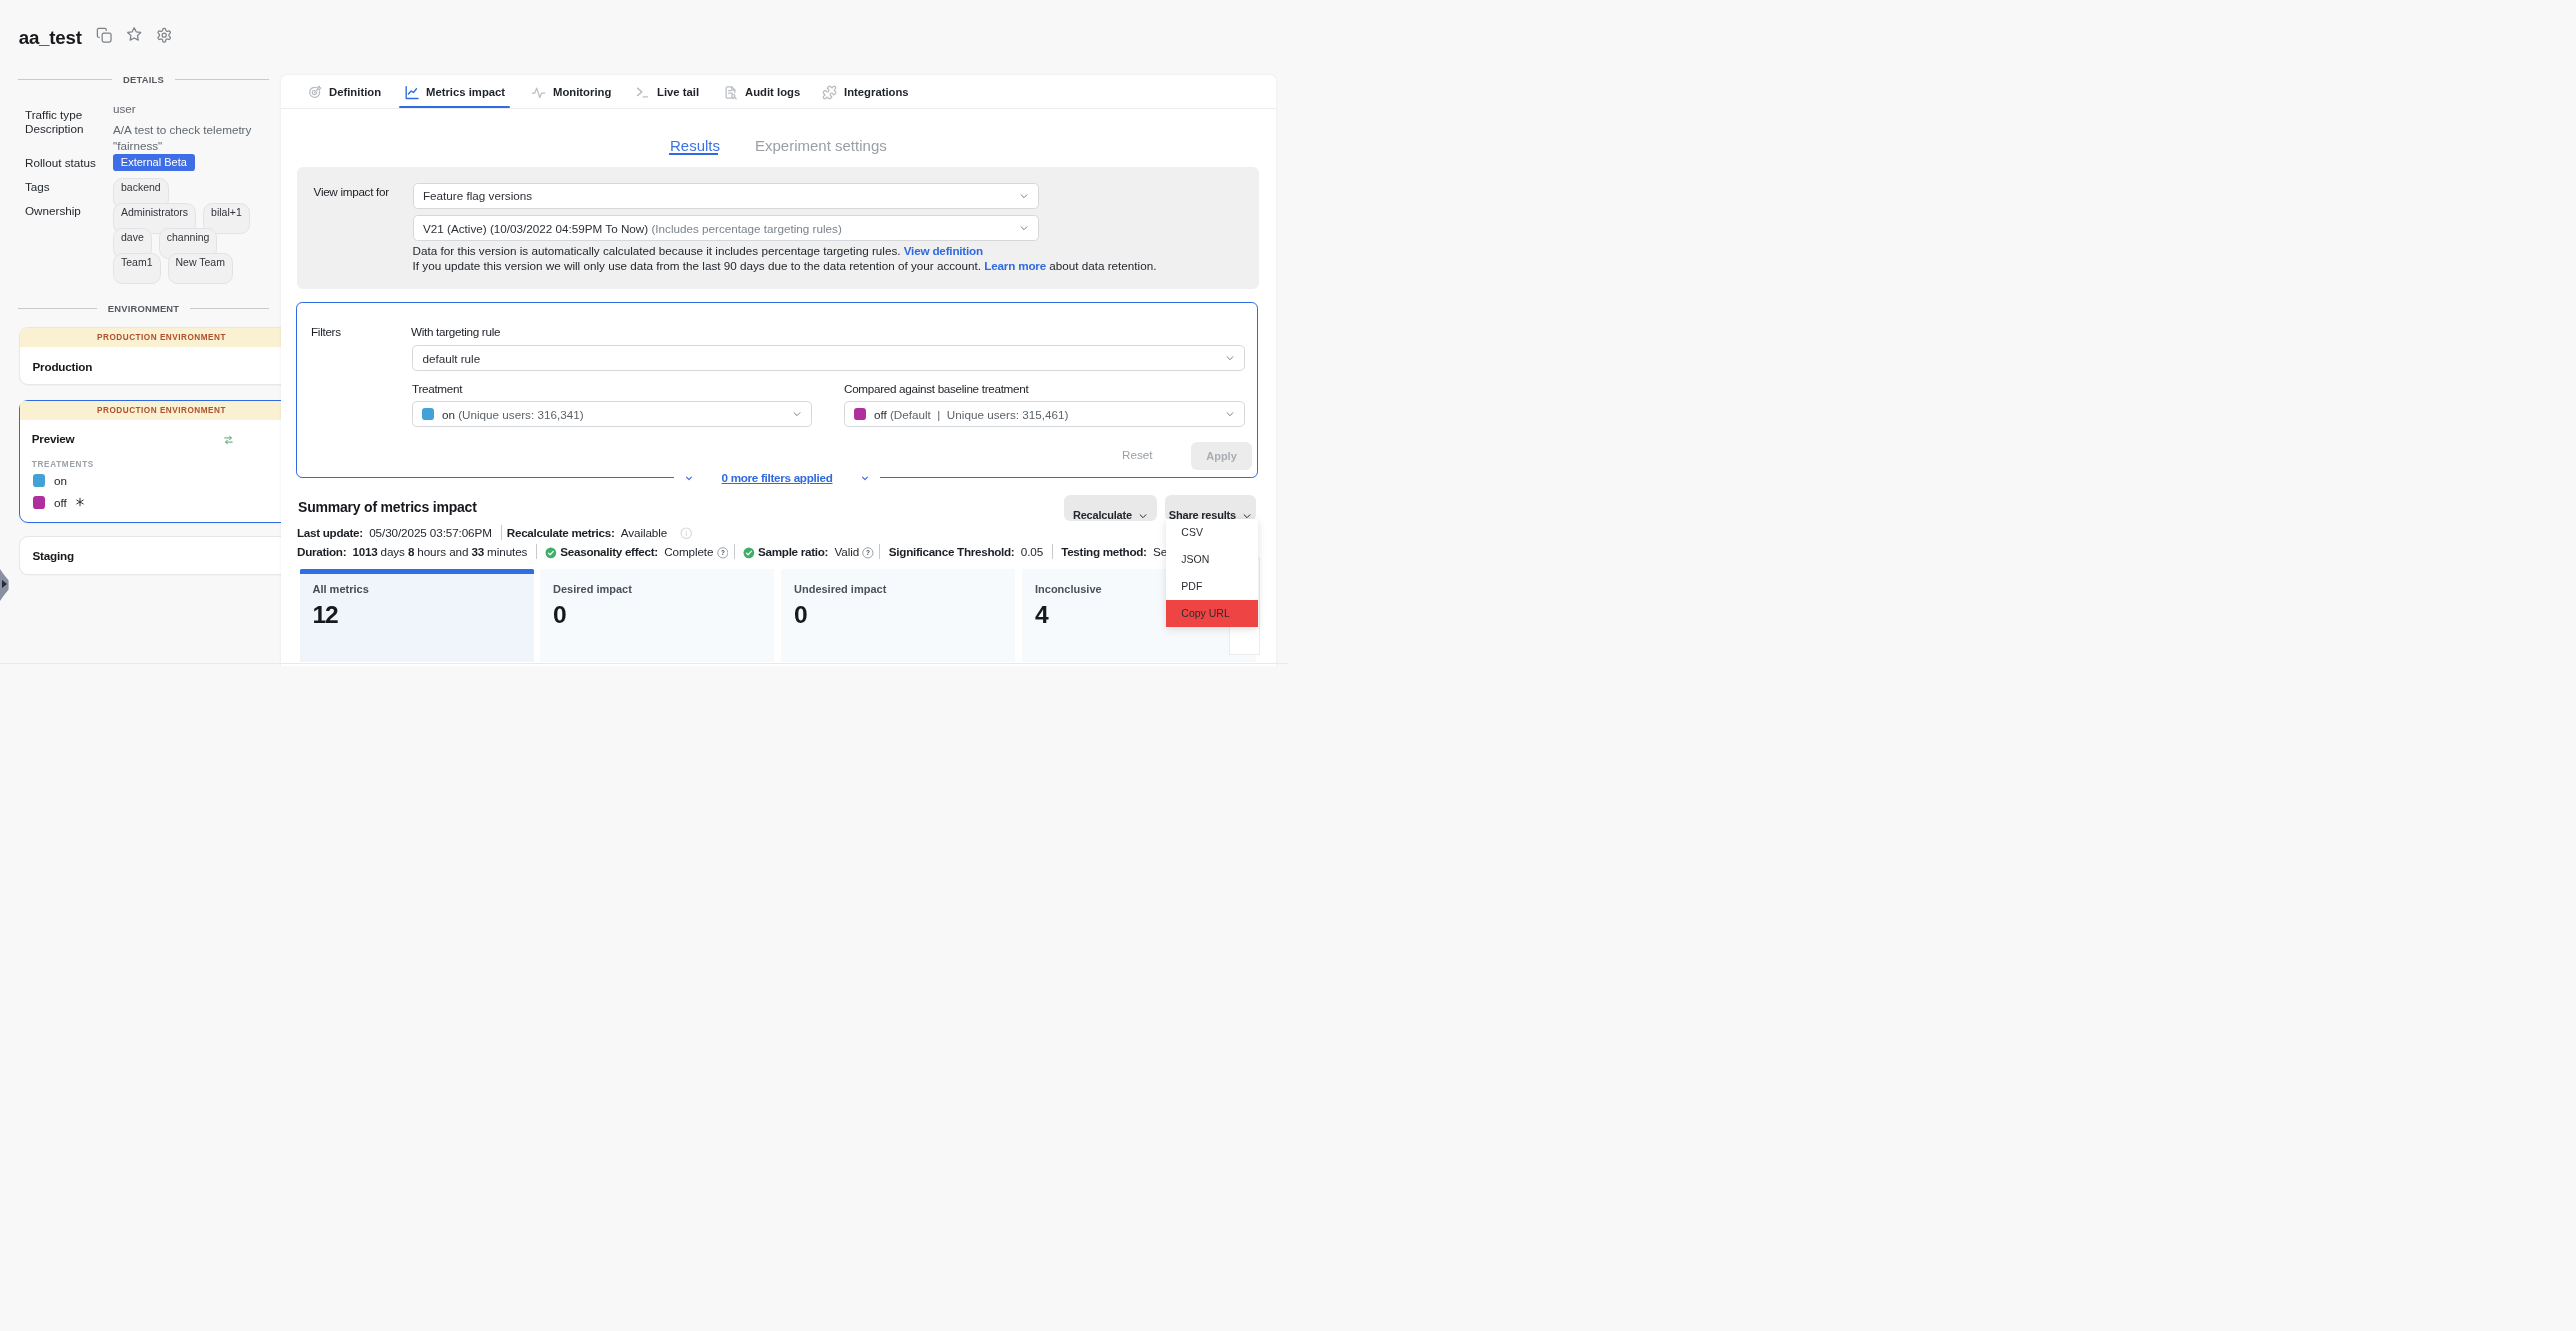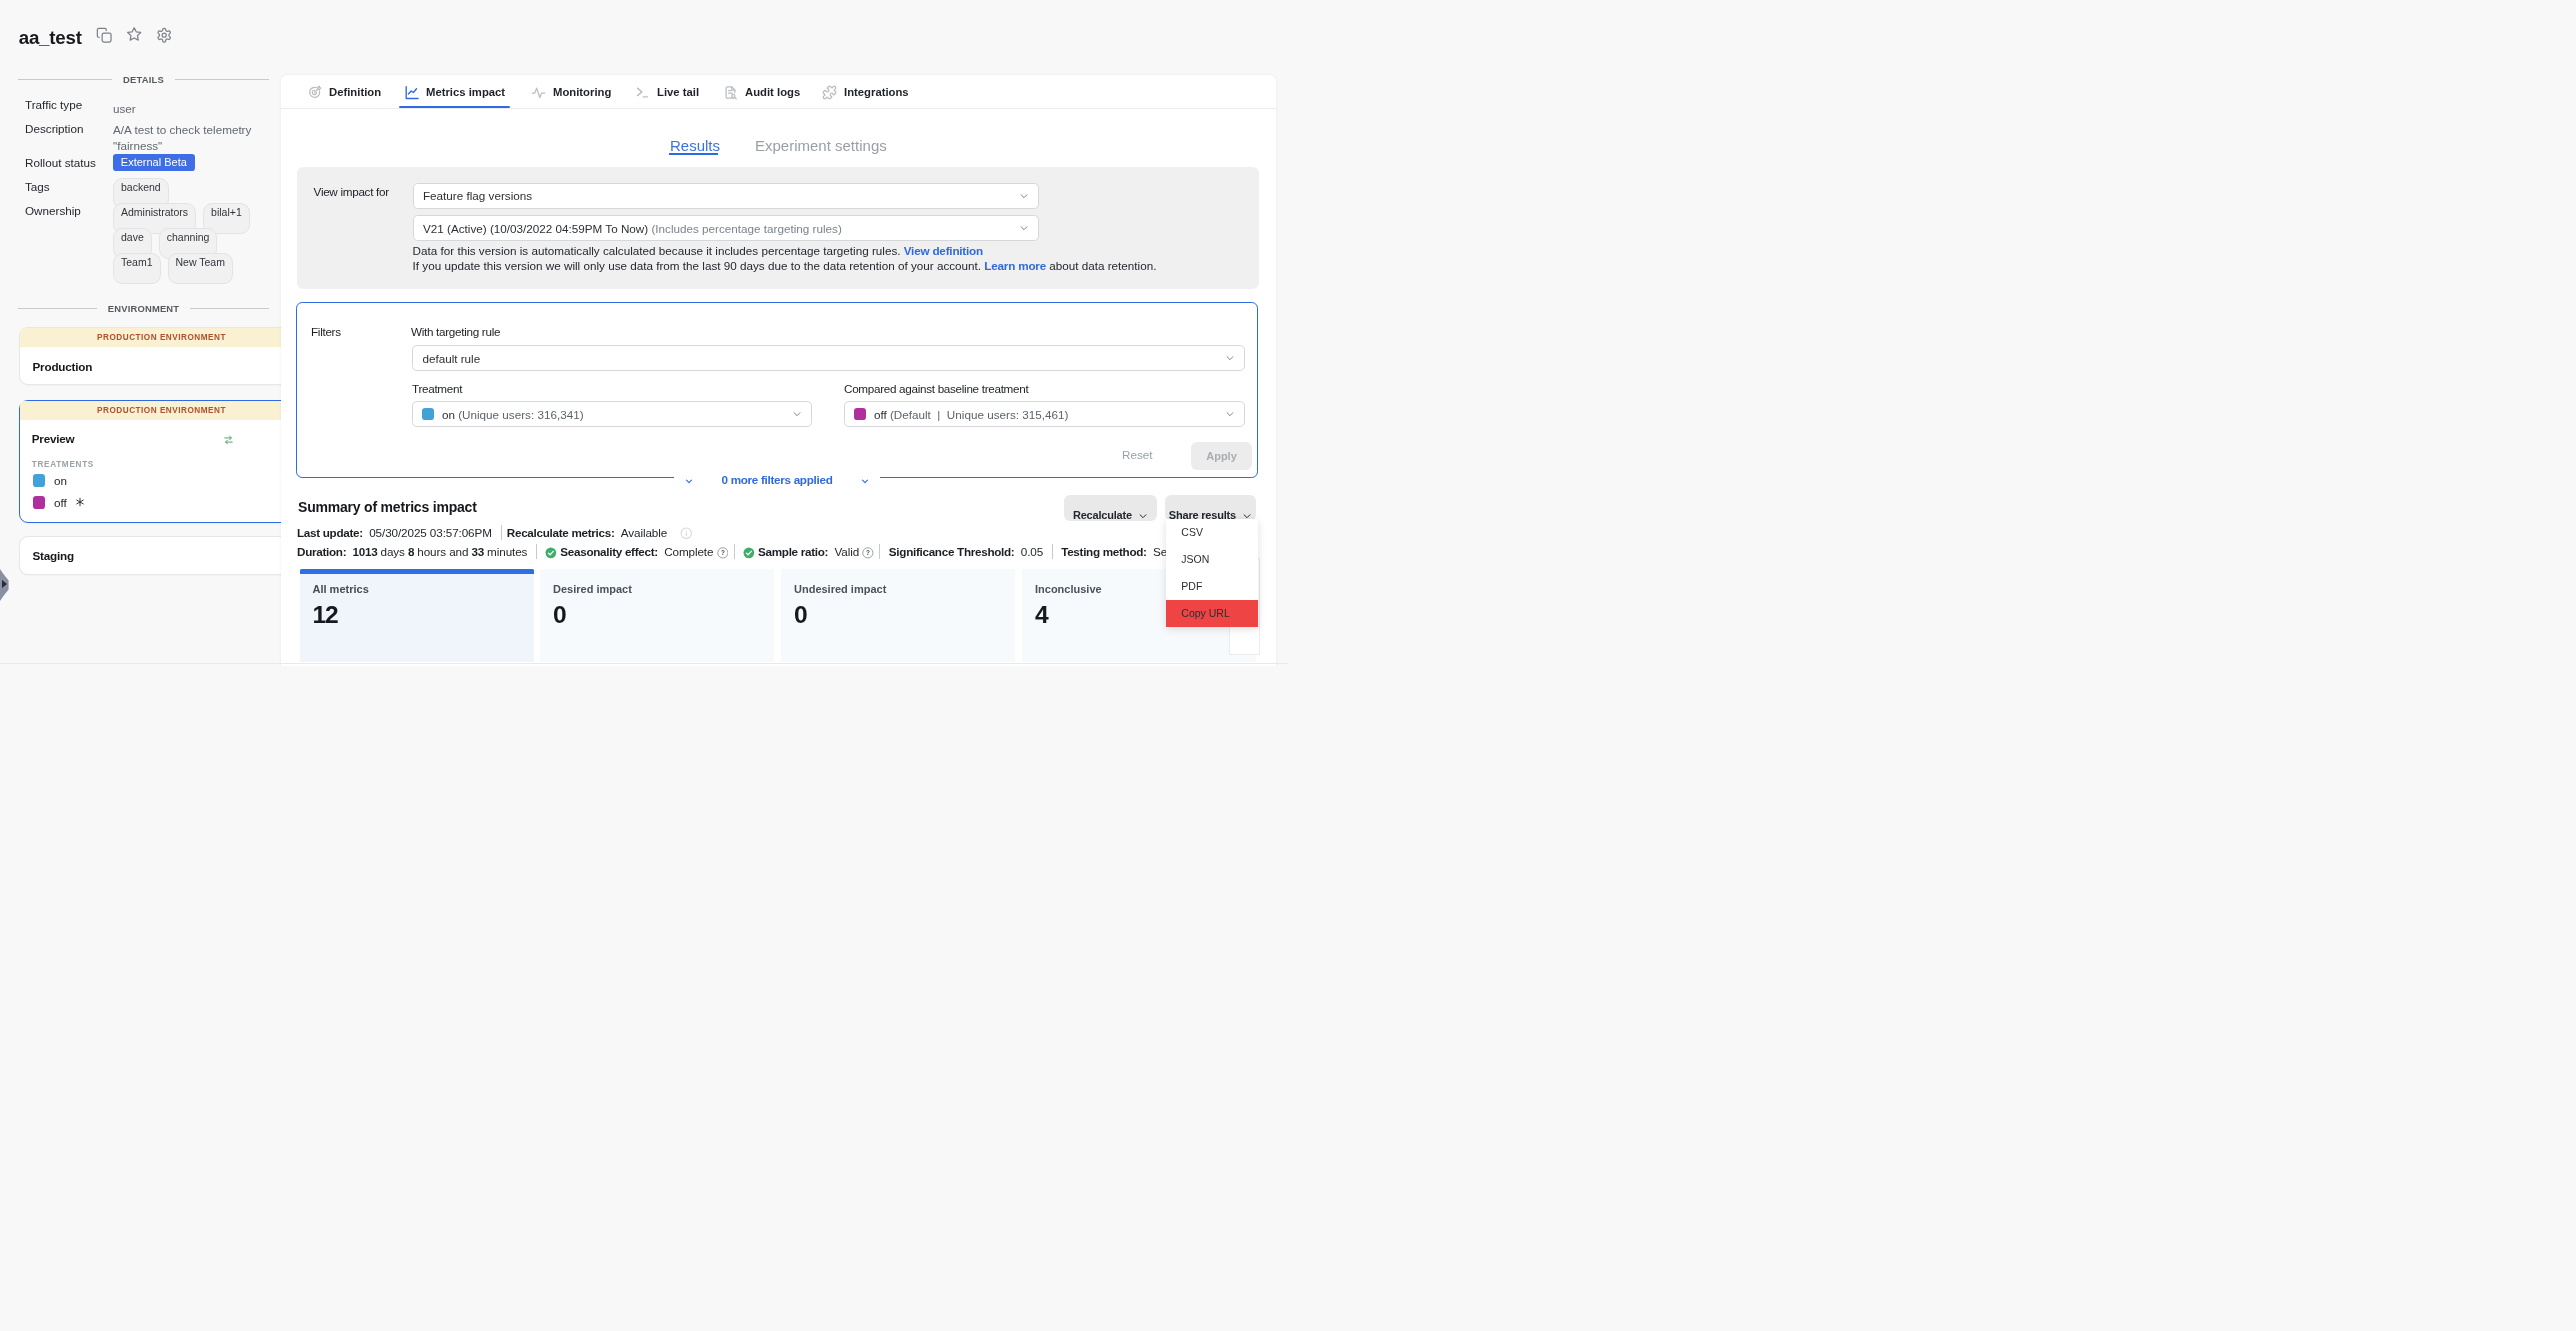--- a/index.html
+++ b/index.html
@@ -93,22 +93,22 @@
 #fsel1 { left:115px; top:42px; width:833px; height:26px; }
 #fsel2 { left:115px; top:98px; width:400px; height:26px; }
 #fsel3 { left:547px; top:98px; width:401px; height:26px; }
 .swatch { width:11.7px; height:11.7px; border-radius:3.1px; margin-right:7.8px; flex:0 0 auto; }
 .sw-blue { background:#42a1d6; }
 .sw-mag { background:#b02f9e; }
 #reset { left:825px; top:145px; font-size:11.7px; color:#9aa0a7; }
 #apply { left:894px; top:139px; width:61px; height:28px; background:#ececed;
   border-radius:6.2px; font-size:11px; font-weight:700; color:#a8adb3; text-align:center; line-height:28px; }
 #morefilters { left:0; top:166px; width:100%; display:flex; justify-content:center; }
-#morefilters .inner { background:#fff; display:flex; align-items:flex-end; gap:28px; padding:0 10px;
-  font-size:11.7px; font-weight:700; letter-spacing:-0.3px; color:#2f6ae0; height:17px; }
+#morefilters .inner { background:#fff; display:flex; align-items:center; gap:28px; padding:0 10px;
+  font-size:11.7px; font-weight:700; letter-spacing:-0.3px; color:#2f6ae0; height:17px;text-decoration:underline; }
 
 #sumhdr { left:17px; top:424px; font-size:14px; font-weight:700; color:#16181c; letter-spacing:-0.2px; }
 .graybtn { position:absolute; top:420px; height:26px; background:#e9e9ea; border-radius:6.2px;
   display:flex; align-items:flex-end; justify-content:center; gap:6.2px; font-size:11px; font-weight:700;
   color:#23272c; white-space:nowrap; letter-spacing:-0.2px; }
 #btn-recalc { left:783px; width:93px; }
 #btn-share { left:884px; width:91px; }
 
 .inforow { position:absolute; left:16px; font-size:11.7px; color:#24282e; letter-spacing:-0.1px;
   white-space:nowrap; width:961px; overflow:hidden; line-height:15px; }
@@ -151,21 +151,21 @@
     <path d="M12.22 2h-.44a2 2 0 0 0-2 2v.18a2 2 0 0 1-1 1.73l-.43.25a2 2 0 0 1-2 0l-.15-.08a2 2 0 0 0-2.73.73l-.22.38a2 2 0 0 0 .73 2.73l.15.1a2 2 0 0 1 1 1.72v.51a2 2 0 0 1-1 1.74l-.15.09a2 2 0 0 0-.73 2.73l.22.38a2 2 0 0 0 2.73.73l.15-.08a2 2 0 0 1 2 0l.43.25a2 2 0 0 1 1 1.73V20a2 2 0 0 0 2 2h.44a2 2 0 0 0 2-2v-.18a2 2 0 0 1 1-1.73l.43-.25a2 2 0 0 1 2 0l.15.08a2 2 0 0 0 2.73-.73l.22-.39a2 2 0 0 0-.73-2.73l-.15-.08a2 2 0 0 1-1-1.74v-.5a2 2 0 0 1 1-1.74l.15-.09a2 2 0 0 0 .73-2.73l-.22-.38a2 2 0 0 0-2.73-.73l-.15.08a2 2 0 0 1-2 0l-.43-.25a2 2 0 0 1-1-1.73V4a2 2 0 0 0-2-2z"></path>
     <circle cx="12" cy="12" r="3"></circle>
   </svg>
 
 <div class="abs" id="details-hdr">
     <div class="hr"></div>
     <span>DETAILS</span>
     <div class="hr"></div>
   </div>
 
-<div class="abs drow" style="top:98px">Traffic type</div>
+<div class="abs drow" style="top:108px">Traffic type</div>
 <div class="abs dval" style="top:102px">user</div>
 <div class="abs drow" style="top:122px">Description</div>
 <div class="abs dval" style="top:122px; width:160px; line-height:16px;">A/A test to check telemetry "fairness"</div>
 <div class="abs drow" style="top:156px">Rollout status</div>
 <div class="abs badge" style="top:154px">External Beta</div>
 <div class="abs drow" style="top:180px">Tags</div>
 <div class="abs chiprow" style="top:178px">
     <span class="chip">backend</span>
   </div>
 <div class="abs drow" style="top:204px">Ownership</div>

